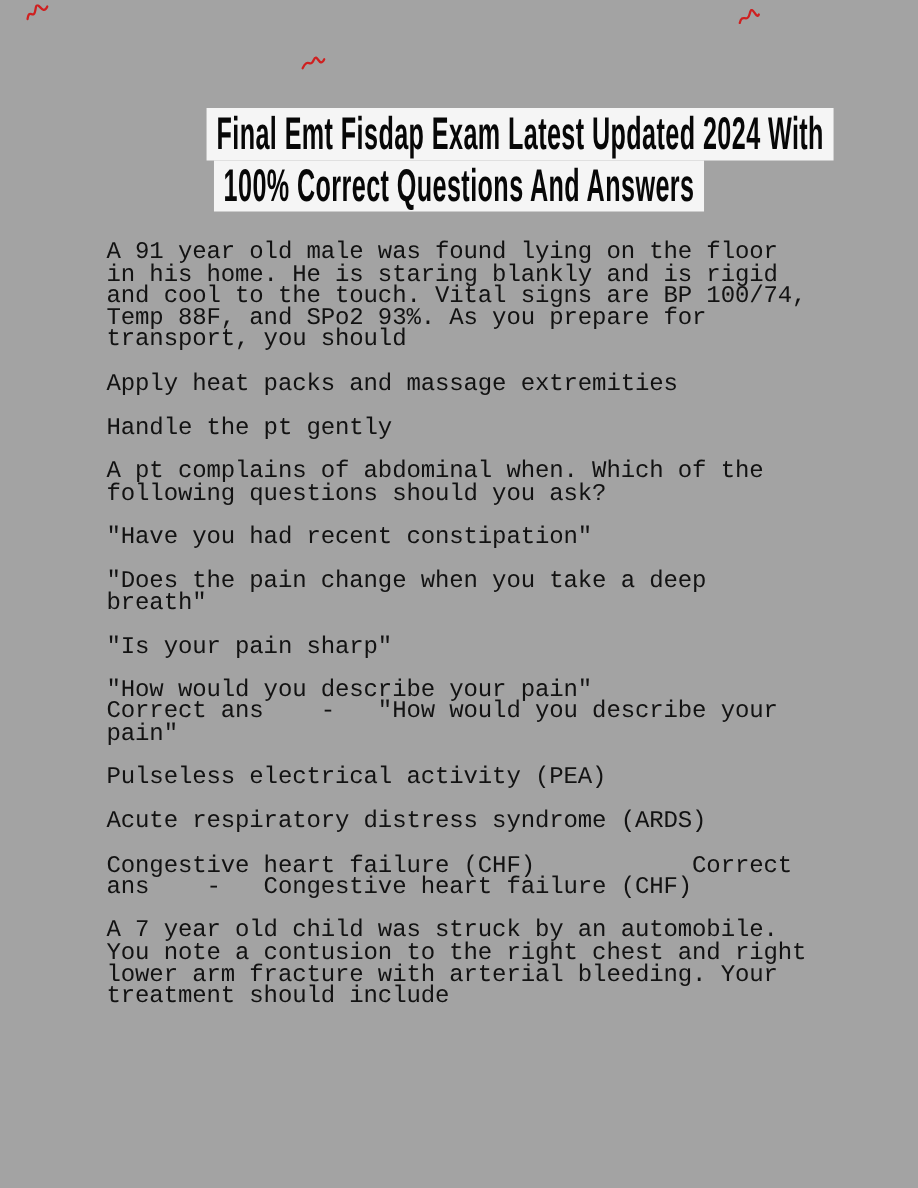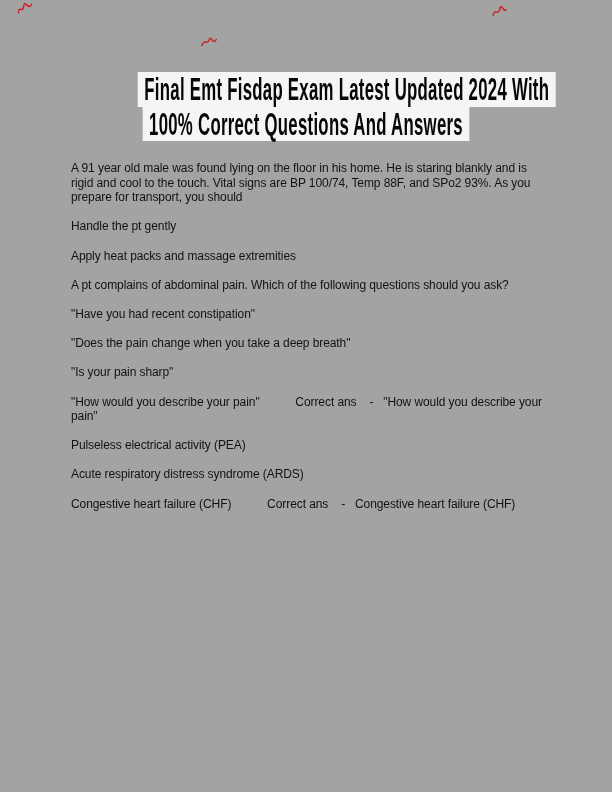--- a/index.html
+++ b/index.html
@@ -36,25 +36,26 @@
     padding: 1px 12px;
     display: inline-block;
   }
   .content {
     position: absolute;
     top: 161px; left: 71px;
     width: 473px;
   }
   .content p {
     margin: 0 0 14.6px 0;
-    font-size: 12px;
+    font-size: 16px;
     line-height: 14.6px;
     letter-spacing: -0.08px;
     white-space: pre-wrap;
     color: #121212;
+    font-family: Liberation Mono, monospace;
   }
   .red-mark {
     position: absolute;
     width: 16px; height: 12px;
     pointer-events: none;
   }
   .red-mark svg { display: block; width: 100%; height: 100%; }
   .mark-1 { left: 17px;  top: 3px;  transform: rotate(-6deg); }
   .mark-2 { left: 201px; top: 36px; transform: rotate(4deg); }
   .mark-3 { left: 491px; top: 6px;  transform: rotate(-3deg); }
@@ -80,25 +81,26 @@
     </svg>
   </span>
 
   <h1 class="doc-title">
     <span class="tline"><span>Final Emt Fisdap Exam Latest Updated 2024 With</span></span>
     <span class="tline"><span>100% Correct Questions And Answers</span></span>
   </h1>
 
   <div class="content" id="content">
       <p>A 91 year old male was found lying on the floor in his home. He is staring blankly and is rigid and cool to the touch. Vital signs are BP 100/74, Temp 88F, and SPo2 93%. As you prepare for transport, you should</p>
+      <p>Apply heat packs and massage extremities</p>
       <p>Handle the pt gently</p>
-      <p>Apply heat packs and massage extremities</p>
-      <p>A pt complains of abdominal pain. Which of the following questions should you ask?</p>
+      <p>A pt complains of abdominal when. Which of the following questions should you ask?</p>
       <p>"Have you had recent constipation"</p>
       <p>"Does the pain change when you take a deep breath"</p>
       <p>"Is your pain sharp"</p>
       <p>"How would you describe your pain"           Correct ans    -   "How would you describe your pain"</p>
       <p>Pulseless electrical activity (PEA)</p>
       <p>Acute respiratory distress syndrome (ARDS)</p>
       <p>Congestive heart failure (CHF)           Correct ans    -   Congestive heart failure (CHF)</p>
+      <p>A 7 year old child was struck by an automobile. You note a contusion to the right chest and right lower arm fracture with arterial bleeding. Your treatment should include</p>
     </div>
 
 </div>
 
 </body></html>

